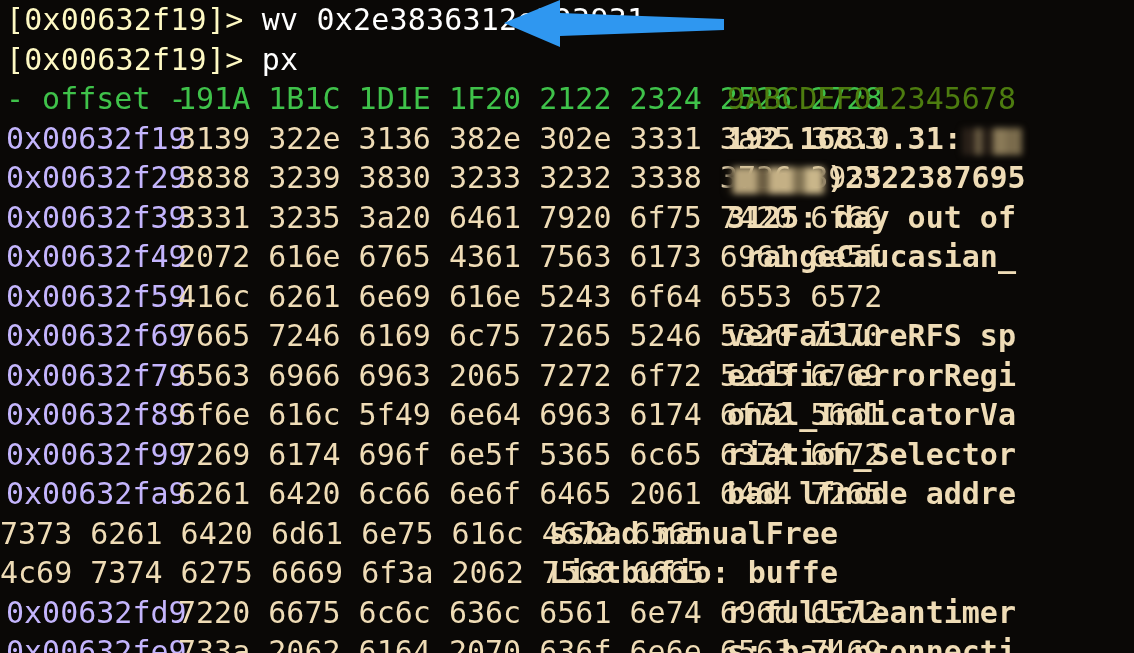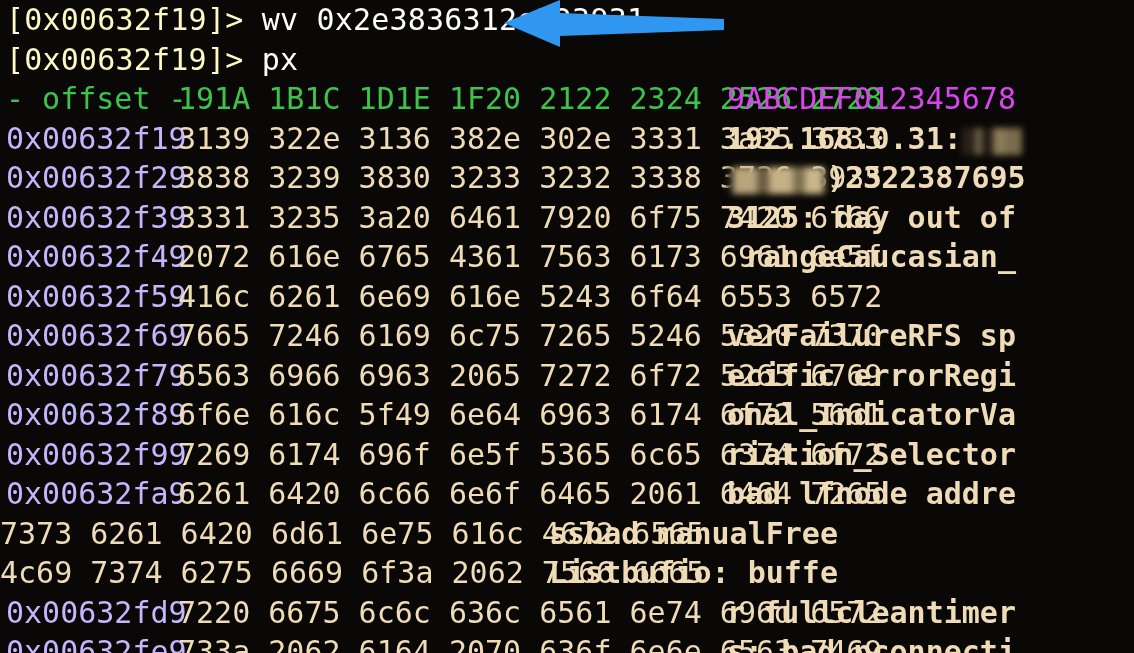--- a/index.html
+++ b/index.html
@@ -58,21 +58,21 @@
   }
 
   .promptText  { color: #fef9c3; }
   .cmdText     { color: #ffffff; }
 
   .hdr-label   { color: #3fc24a; }
   .offsetCell  { color: #c4b5fd; }
   .hexCell     { color: #efdcb6; }
   .asciiCell   { color: #efdcb6; font-weight: bold; }
   .hdr-hex     { color: #3fc24a; }
-  .hdr-ascii   { color: #d946ef; }
+  .hdr-ascii   { color: #4d7c0f; }
 
   .row {
     display: flex;
     align-items: baseline;
     height: 39.5px;
     line-height: 39.5px;
     font-size: 30px;
     white-space: pre;
   }
   .col-offset {

